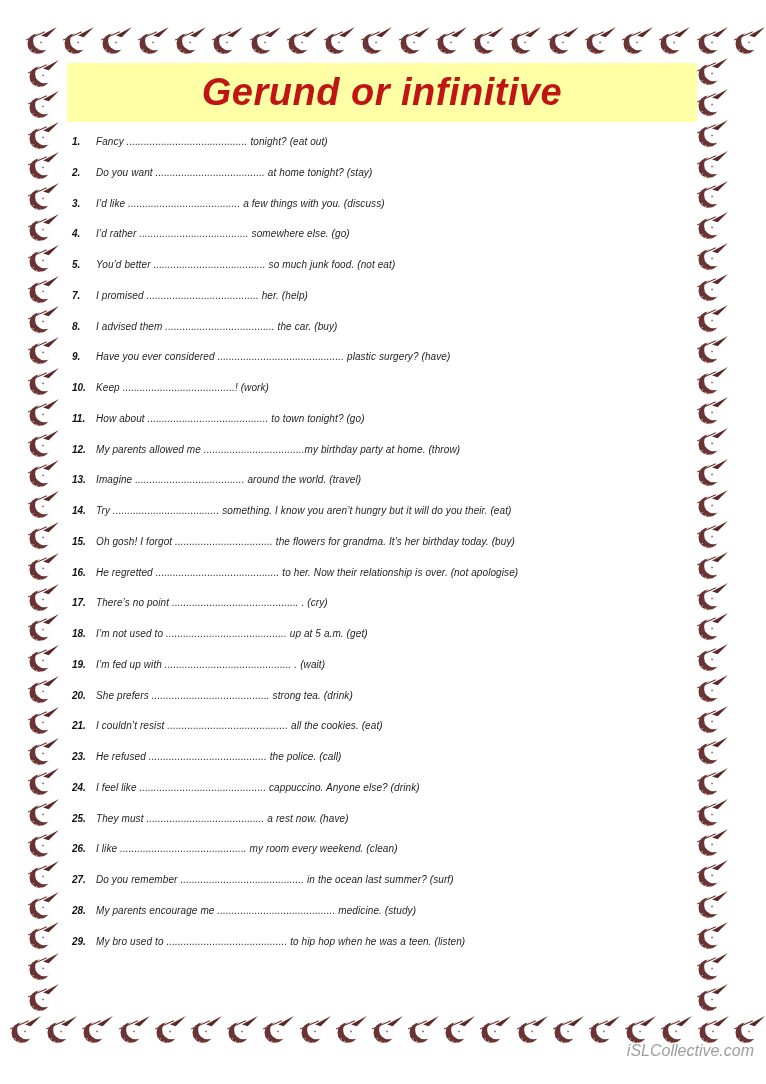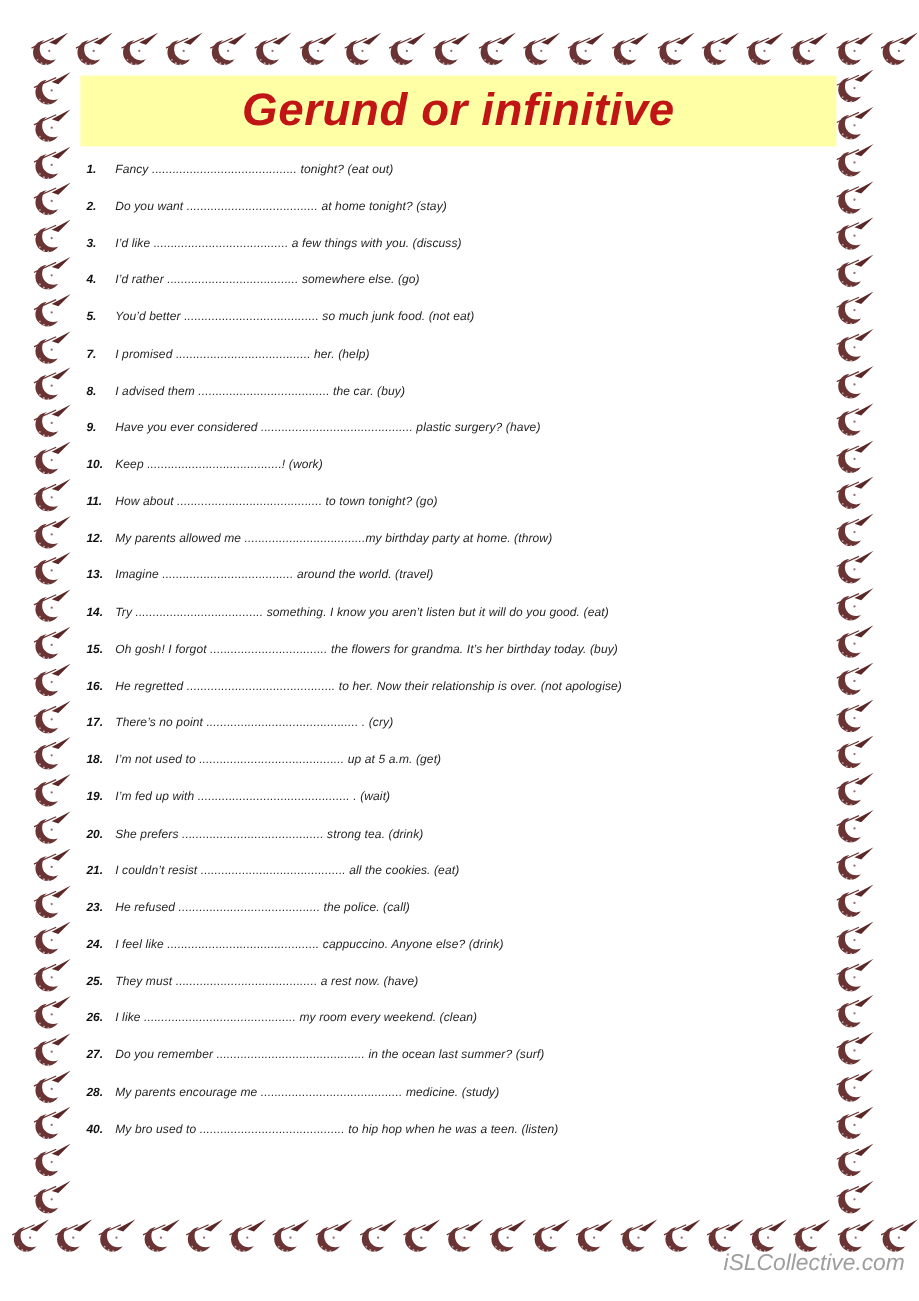--- a/index.html
+++ b/index.html
@@ -45,21 +45,21 @@
     font-size: 10px;
     color: #1f1f1f;
     white-space: nowrap;
   }
   .item .num { font-weight: bold; display: inline-block; min-width: 24px; color: #111111; }
   .item .txt { letter-spacing: 0.1px; }
 
   
   .watermark {
     position: absolute; right: 12px; top: 1042px;
-    font-size: 19px; color: #9e9e9e;
+    font-size: 16px; color: #9e9e9e;
     z-index: 3;
   }
 </style>
 </head>
 <body>
 
 <div class="page">
 
   <div class="motif-strip border-top">
       <span class="motif">
@@ -1316,32 +1316,32 @@
       <div class="item"><span class="num">3.</span><span class="txt">I’d like ....................................... a few things with you. (discuss)</span></div>
       <div class="item"><span class="num">4.</span><span class="txt">I’d rather ...................................... somewhere else. (go)</span></div>
       <div class="item"><span class="num">5.</span><span class="txt">You’d better ....................................... so much junk food. (not eat)</span></div>
       <div class="item"><span class="num">7.</span><span class="txt">I promised ....................................... her. (help)</span></div>
       <div class="item"><span class="num">8.</span><span class="txt">I advised them ...................................... the car. (buy)</span></div>
       <div class="item"><span class="num">9.</span><span class="txt">Have you ever considered ............................................ plastic surgery? (have)</span></div>
       <div class="item"><span class="num">10.</span><span class="txt">Keep .......................................! (work)</span></div>
       <div class="item"><span class="num">11.</span><span class="txt">How about .......................................... to town tonight? (go)</span></div>
       <div class="item"><span class="num">12.</span><span class="txt">My parents allowed me ...................................my birthday party at home. (throw)</span></div>
       <div class="item"><span class="num">13.</span><span class="txt">Imagine ...................................... around the world. (travel)</span></div>
-      <div class="item"><span class="num">14.</span><span class="txt">Try ..................................... something. I know you aren’t listen but it will do you good. (eat)</span></div>
+      <div class="item"><span class="num">14.</span><span class="txt">Try ..................................... something. I know you aren’t hungry but it will do you their. (eat)</span></div>
       <div class="item"><span class="num">15.</span><span class="txt">Oh gosh! I forgot .................................. the flowers for grandma. It’s her birthday today. (buy)</span></div>
       <div class="item"><span class="num">16.</span><span class="txt">He regretted ........................................... to her. Now their relationship is over. (not apologise)</span></div>
       <div class="item"><span class="num">17.</span><span class="txt">There’s no point ............................................ . (cry)</span></div>
       <div class="item"><span class="num">18.</span><span class="txt">I’m not used to .......................................... up at 5 a.m. (get)</span></div>
       <div class="item"><span class="num">19.</span><span class="txt">I’m fed up with ............................................ . (wait)</span></div>
       <div class="item"><span class="num">20.</span><span class="txt">She prefers ......................................... strong tea. (drink)</span></div>
       <div class="item"><span class="num">21.</span><span class="txt">I couldn’t resist .......................................... all the cookies. (eat)</span></div>
       <div class="item"><span class="num">23.</span><span class="txt">He refused ......................................... the police. (call)</span></div>
       <div class="item"><span class="num">24.</span><span class="txt">I feel like ............................................ cappuccino. Anyone else? (drink)</span></div>
       <div class="item"><span class="num">25.</span><span class="txt">They must ......................................... a rest now. (have)</span></div>
       <div class="item"><span class="num">26.</span><span class="txt">I like ............................................ my room every weekend. (clean)</span></div>
       <div class="item"><span class="num">27.</span><span class="txt">Do you remember ........................................... in the ocean last summer? (surf)</span></div>
       <div class="item"><span class="num">28.</span><span class="txt">My parents encourage me ......................................... medicine. (study)</span></div>
-      <div class="item"><span class="num">40.</span><span class="txt">My bro used to .......................................... to hip hop when he was a teen. (listen)</span></div>
+      <div class="item"><span class="num">29.</span><span class="txt">My bro used to .......................................... to hip hop when he was a teen. (listen)</span></div>
     </div>
 
   <div class="watermark">iSLCollective.com</div>
 
 </div>
 
 </body></html>

